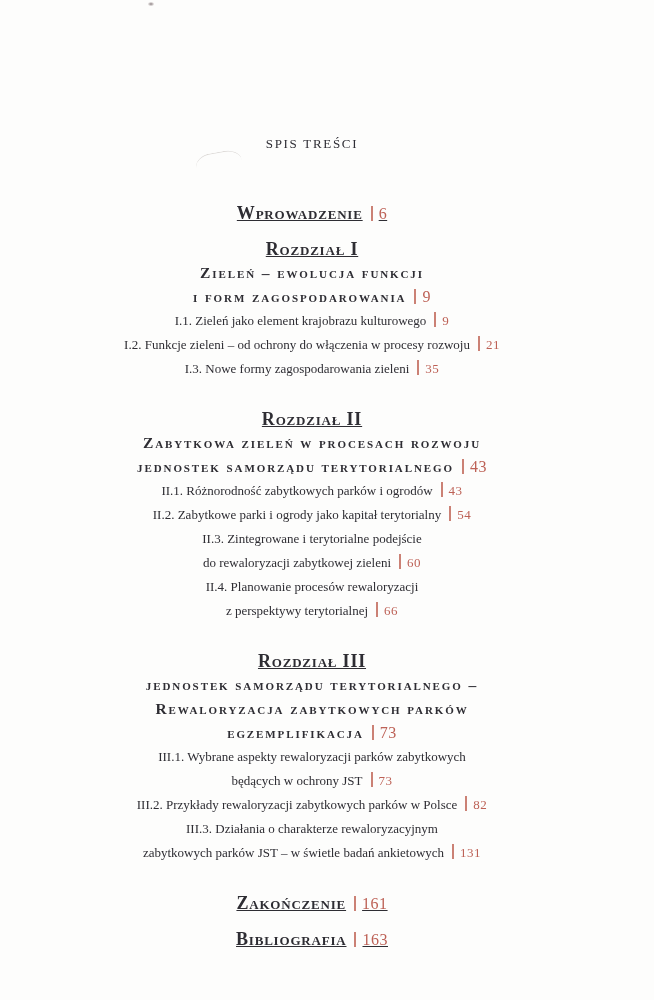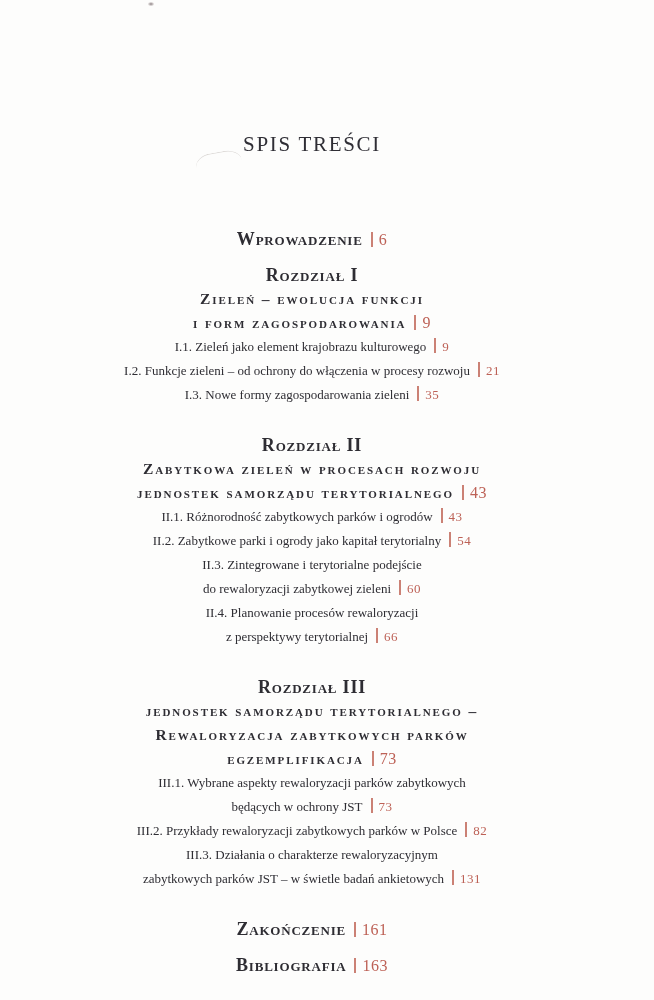--- a/index.html
+++ b/index.html
@@ -28,32 +28,33 @@
     border-radius:50% / 70%;
     transform:rotate(-10deg);
   }
   .toc {
     position:absolute; top:0; left:0;
     width:624px;              
     padding-top:134px;
     text-align:center;
   }
   .doc-title {
-    font-size:21px;
+    font-size:13px;
     letter-spacing:1.7px;
     line-height:20px;
-    margin-bottom:73px;
+    margin-bottom:47px;
     color:#2f2e35;
   }
   .l { line-height:24px; font-size:13px; }
   .head {
     font-variant:small-caps;
     font-weight:700;
     font-size:18px;
     letter-spacing:0.8px;
+    text-decoration:underline;
   }
   .ct {
     font-variant:small-caps;
     font-weight:700;
     font-size:15.5px;
     letter-spacing:1.9px;
   }
   .mt-sm { margin-top:11px; }
   .mt-md { margin-top:26px; }
   .pref { white-space:nowrap; }

